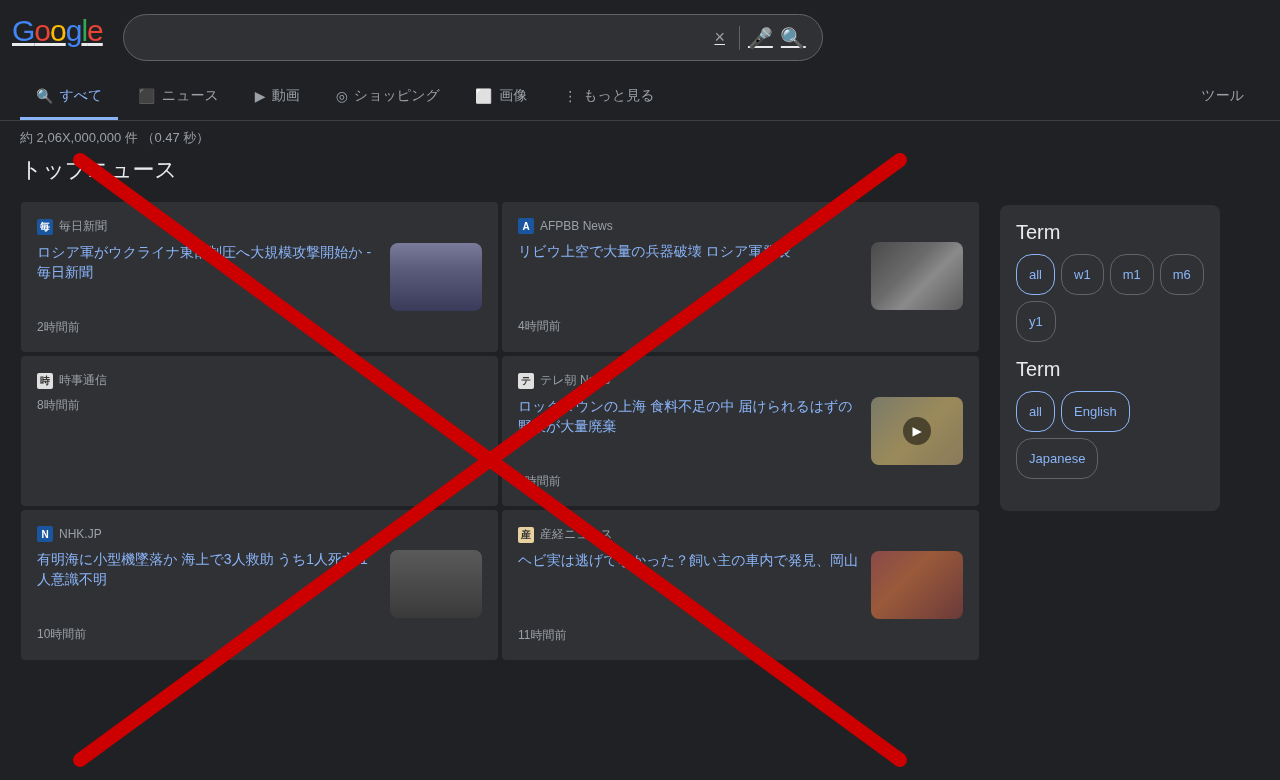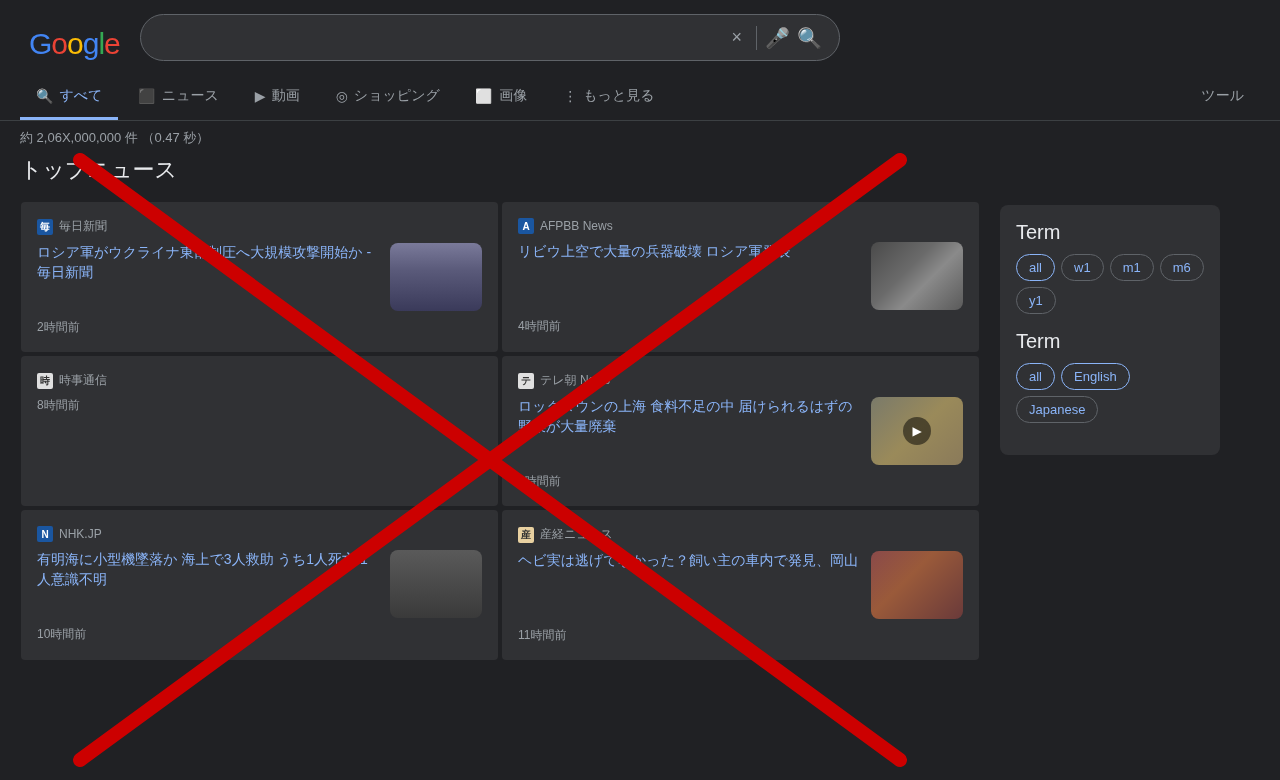--- a/index.html
+++ b/index.html
@@ -9,24 +9,25 @@
       font-family: Arial, sans-serif;
       width: 1280px;
       height: 780px;
       overflow: hidden;
       position: relative;
     }
 
     
     .header {
       display: flex;
-      align-items: flex-end;
-      padding: 14px 29px;
+      align-items: flex-start;
+      padding: 14px 12px;
       gap: 20px;
       background: #202124;
+      text-decoration: underline;
     }
 
     .google-logo {
       font-size: 30px;
       font-weight: 400;
       letter-spacing: -1px;
       flex-shrink: 0;
     }
     .logo-g { color: #4285f4; }
     .logo-o1 { color: #ea4335; }
@@ -258,21 +259,21 @@
       font-size: 20px;
       color: #e8eaed;
       margin-bottom: 10px;
     }
     .pill-group {
       display: flex;
       flex-wrap: wrap;
       gap: 6px;
     }
     .pill {
-      padding: 5px 12px;
+      padding: 12px 12px;
       border-radius: 16px;
       border: 1px solid #5f6368;
       font-size: 13px;
       color: #8ab4f8;
       cursor: pointer;
       background: transparent;
     }
     .pill.selected {
       border-color: #8ab4f8;
       color: #8ab4f8;

